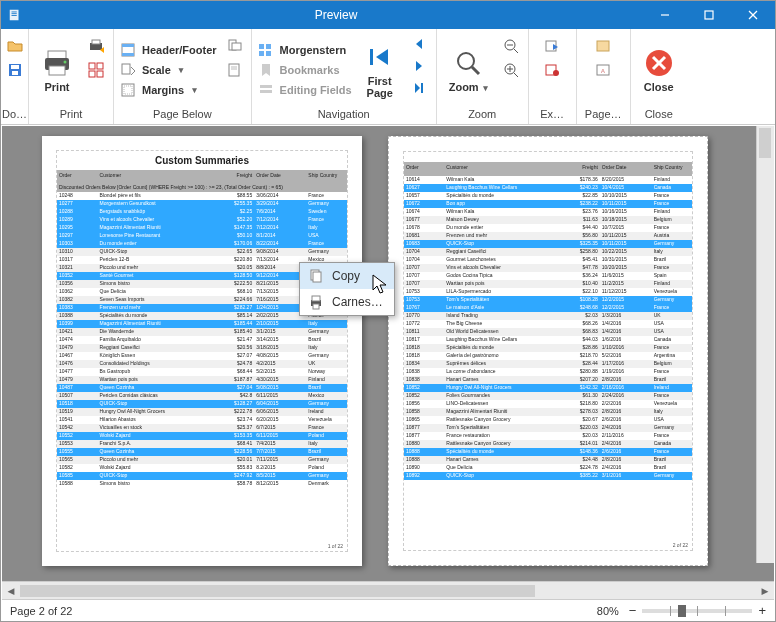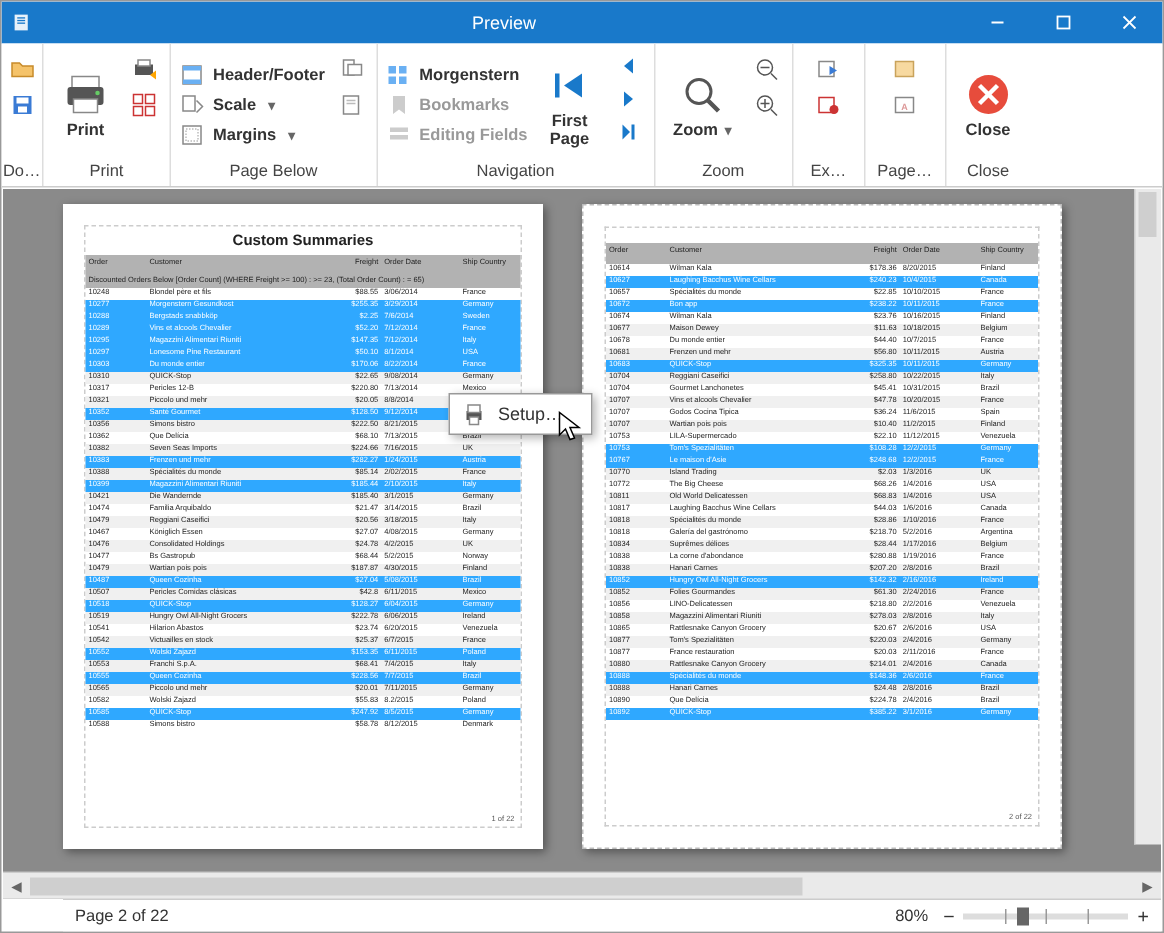--- a/index.html
+++ b/index.html
@@ -45,21 +45,21 @@
 .page .row.alt { background:#f0f0f0; }
 .c1{width:14%} .c2{width:36%} .c3{width:18%;text-align:right} .c4{width:18%} .c5{width:14%}
 
 .scroll-h { height:18px; background:#eaeaea; border-top:1px solid #ccc; display:flex; align-items:center; }
 .scroll-h .arr { width:18px; height:18px; display:flex; align-items:center; justify-content:center; color:#666; font-size:9px; }
 .scroll-h .track { flex:1; height:14px; background:#eaeaea; position:relative; }
 .scroll-h .thumb { position:absolute; left:0; width:70%; height:12px; top:1px; background:#cfcfcf; }
 .scroll-v { position:absolute; right:0; top:0; bottom:18px; width:18px; background:#eaeaea; border-left:1px solid #ccc; }
 .scroll-v .thumb { position:absolute; top:2px; left:2px; width:12px; height:30px; background:#cfcfcf; }
 
-.statusbar { position:absolute; bottom:0; left:1px; right:1px; height:22px; background:#fff; border-top:1px solid #ccc; display:flex; align-items:center; font-size:11px; color:#333; padding:0 8px; gap:10px;margin-left:40px; }
+.statusbar { position:absolute; bottom:0; left:1px; right:1px; height:22px; background:#fff; border-top:1px solid #ccc; display:flex; align-items:center; font-size:11px; color:#333; padding:0 8px; gap:10px; }
 .statusbar .spacer { flex:1; }
 .zoom-slider { display:flex; align-items:center; gap:6px; }
 .zoom-slider .track { width:110px; height:4px; background:#ddd; position:relative; }
 .zoom-slider .track .tick { position:absolute; top:-3px; width:1px; height:10px; background:#999; }
 .zoom-slider .track .knob { position:absolute; top:-4px; width:8px; height:12px; background:#666; }
 
 .ctx-menu { position:absolute; top:261px; left:298px; width:96px; background:#fff; border:1px solid #999; box-shadow:2px 2px 6px rgba(0,0,0,.3); z-index:50; }
 .ctx-menu .mi { display:flex; align-items:center; gap:8px; padding:5px 10px 5px 8px; font-size:12px; color:#333; }
 .ctx-menu .mi.hover { background:#d8eaf9; }
 .ctx-menu .mi .mini { width:16px; height:16px; }
@@ -923,27 +923,34 @@
   <div class="scroll-h">
     <div class="arr">◀</div>
     <div class="track">
         <div class="thumb"></div>
       </div>
     <div class="arr">▶</div>
   </div>
 </div>
 
 <div class="ctx-menu">
+  <div class="mi hover">
+    <svg class="mini" viewBox="0 0 16 16">
+        <rect x="3" y="2" width="8" height="10" fill="#fff" stroke="#888"></rect>
+        <rect x="5" y="4" width="8" height="10" fill="#fff" stroke="#888"></rect>
+      </svg>
+    <span>Copy</span>
+  </div>
   <div class="mi">
     <svg class="mini" viewBox="0 0 16 16">
         <rect x="3" y="6" width="10" height="6" fill="#555"></rect>
         <rect x="4" y="2" width="8" height="5" fill="#fff" stroke="#888"></rect>
         <rect x="5" y="10" width="6" height="5" fill="#fff" stroke="#888"></rect>
       </svg>
-    <span>Setup…</span>
+    <span>Carnes…</span>
   </div>
 </div>
 
 <svg class="cursor" width="18" height="22">
     <path d="M1 1l0 15 4-4 3 7 3-1-3-7 6 0z" fill="#fff" stroke="#000"></path>
   </svg>
 
 <div class="statusbar">
   <span>Page 2 of 22</span>
   <div class="spacer"></div>

